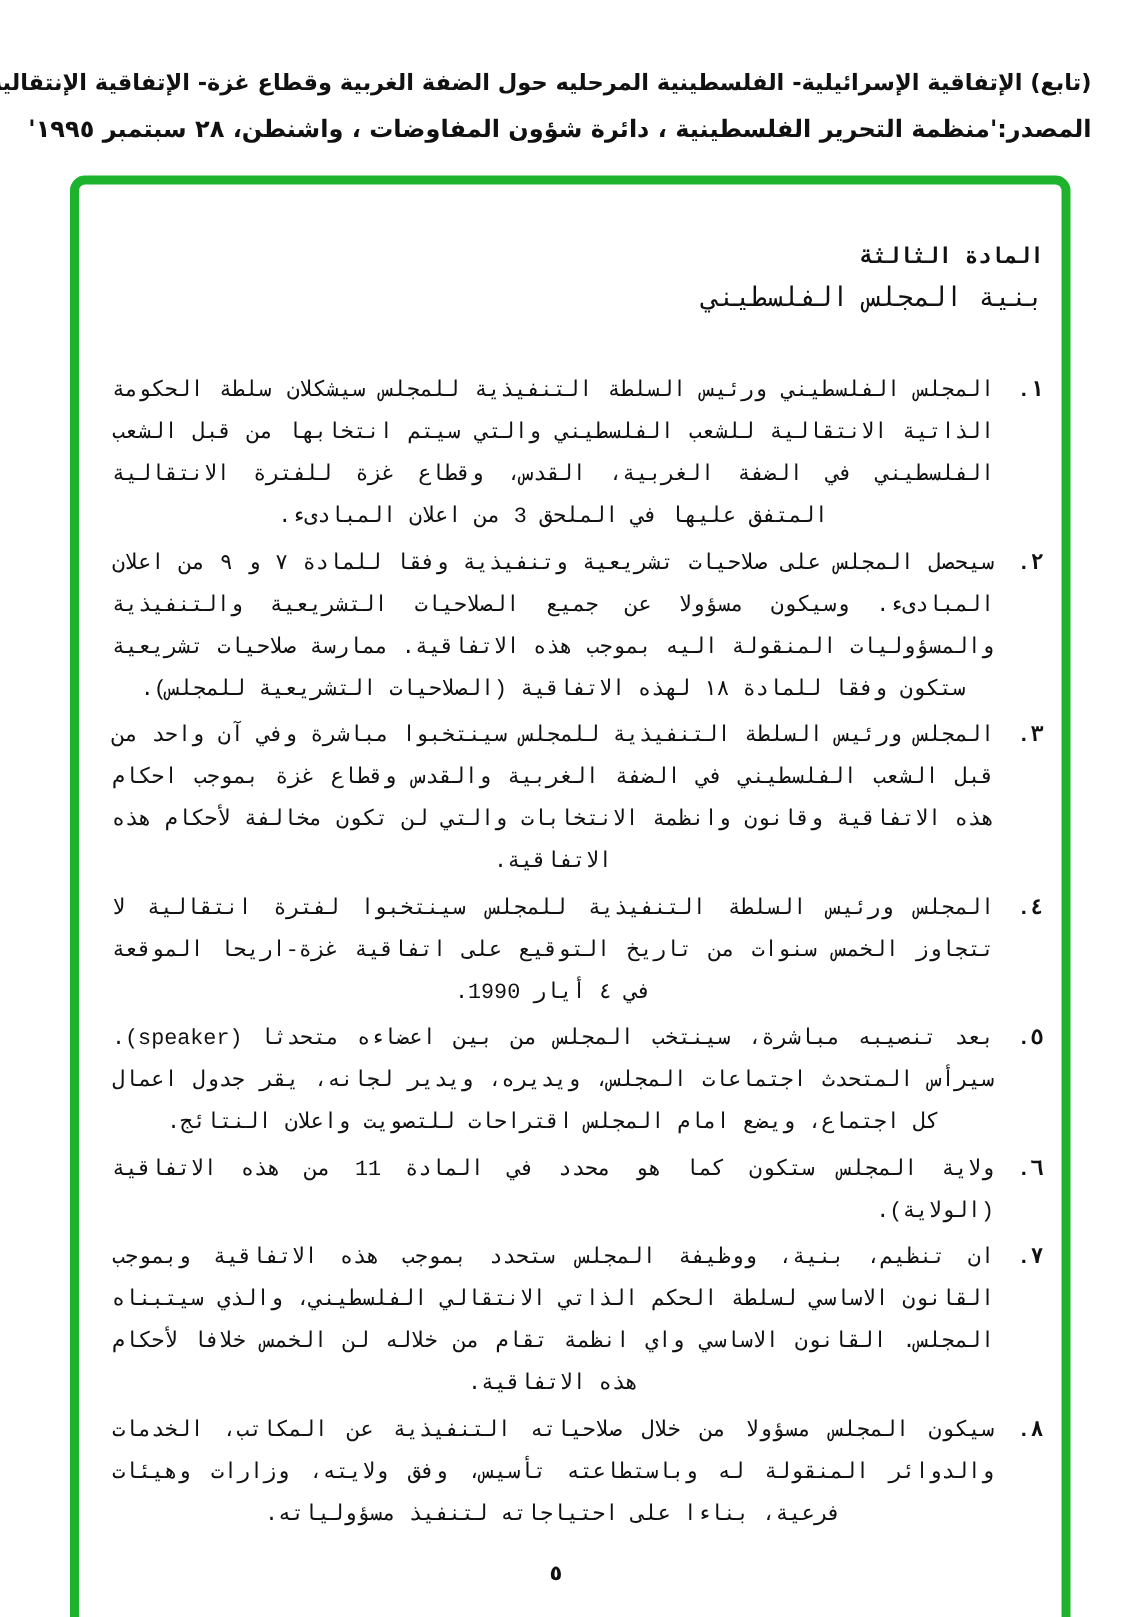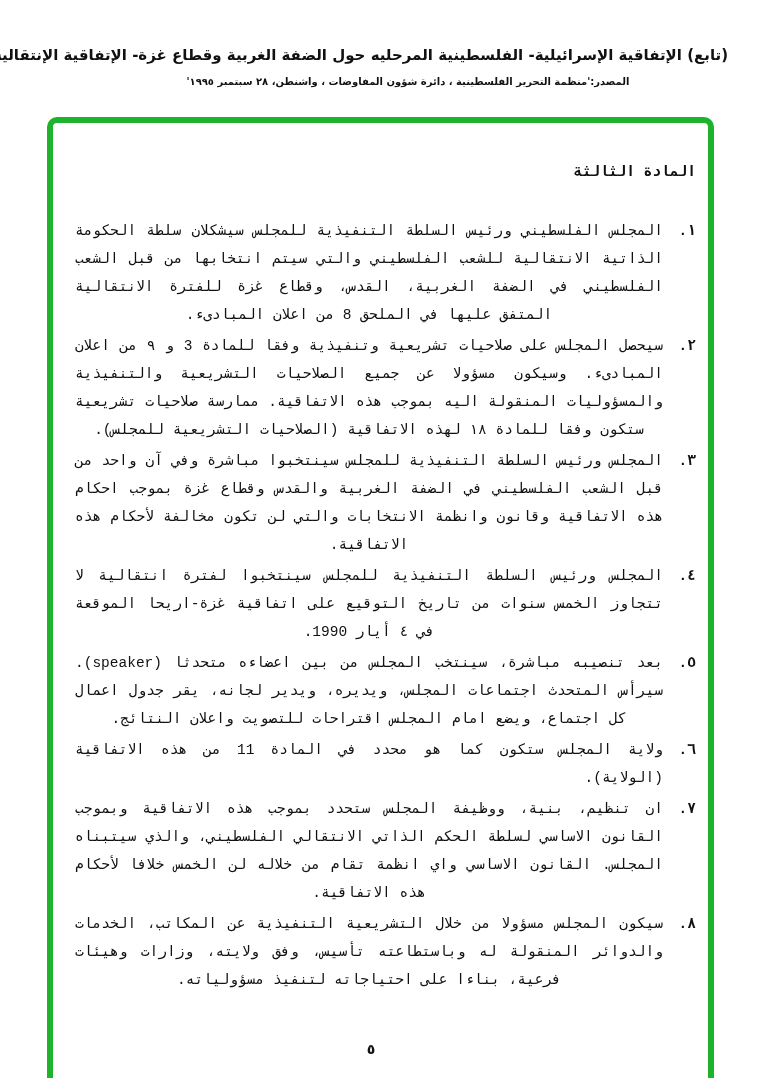--- a/index.html
+++ b/index.html
@@ -25,21 +25,21 @@
     right: 30px;
     text-align: center;
   }
   .doc-header .title-line {
     font-size: 15px;
     font-weight: 700;
     line-height: 22px;
     white-space: nowrap;
   }
   .doc-header .source-line {
-    font-size: 10px;
+    font-size: 16px;
     font-weight: 700;
     margin-top: 10px;
     white-space: nowrap;
   }
   
   .frame {
     position: absolute;
     left: 47px;
     top: 117px;
     width: 667px;
@@ -107,31 +107,32 @@
 
   <header class="doc-header">
     <div class="title-line">(تابع) الإتفاقية الإسرائيلية- الفلسطينية المرحليه حول الضفة الغربية وقطاع غزة- الإتفاقية الإنتقالية</div>
     <div class="source-line">المصدر:'منظمة التحرير الفلسطينية ، دائرة شؤون المفاوضات ، واشنطن، ٢٨ سبتمبر ١٩٩٥'</div>
   </header>
 
   <section class="frame">
 
     <div class="article-title">المادة الثالثة</div>
 
+    <div class="article-subtitle">بنية المجلس الفلسطيني</div>
 
     <div class="items">
 
       <div class="item">
         <span class="num">١.</span>
-        <p class="txt">المجلس الفلسطيني ورئيس السلطة التنفيذية للمجلس سيشكلان سلطة الحكومة الذاتية الانتقالية للشعب الفلسطيني والتي سيتم انتخابها من قبل الشعب الفلسطيني في الضفة الغربية، القدس، وقطاع غزة للفترة الانتقالية المتفق عليها في الملحق 8 من اعلان المبادىء.</p>
+        <p class="txt">المجلس الفلسطيني ورئيس السلطة التنفيذية للمجلس سيشكلان سلطة الحكومة الذاتية الانتقالية للشعب الفلسطيني والتي سيتم انتخابها من قبل الشعب الفلسطيني في الضفة الغربية، القدس، وقطاع غزة للفترة الانتقالية المتفق عليها في الملحق 3 من اعلان المبادىء.</p>
       </div>
 
       <div class="item">
         <span class="num">٢.</span>
-        <p class="txt">سيحصل المجلس على صلاحيات تشريعية وتنفيذية وفقا للمادة 3 و ٩ من اعلان المبادىء. وسيكون مسؤولا عن جميع الصلاحيات التشريعية والتنفيذية والمسؤوليات المنقولة اليه بموجب هذه الاتفاقية. ممارسة صلاحيات تشريعية ستكون وفقا للمادة ١٨ لهذه الاتفاقية (الصلاحيات التشريعية للمجلس).</p>
+        <p class="txt">سيحصل المجلس على صلاحيات تشريعية وتنفيذية وفقا للمادة ٧ و ٩ من اعلان المبادىء. وسيكون مسؤولا عن جميع الصلاحيات التشريعية والتنفيذية والمسؤوليات المنقولة اليه بموجب هذه الاتفاقية. ممارسة صلاحيات تشريعية ستكون وفقا للمادة ١٨ لهذه الاتفاقية (الصلاحيات التشريعية للمجلس).</p>
       </div>
 
       <div class="item">
         <span class="num">٣.</span>
         <p class="txt">المجلس ورئيس السلطة التنفيذية للمجلس سينتخبوا مباشرة وفي آن واحد من قبل الشعب الفلسطيني في الضفة الغربية والقدس وقطاع غزة بموجب احكام هذه الاتفاقية وقانون وانظمة الانتخابات والتي لن تكون مخالفة لأحكام هذه الاتفاقية.</p>
       </div>
 
       <div class="item">
         <span class="num">٤.</span>
         <p class="txt">المجلس ورئيس السلطة التنفيذية للمجلس سينتخبوا لفترة انتقالية لا تتجاوز الخمس سنوات من تاريخ التوقيع على اتفاقية غزة-اريحا الموقعة في ٤ أيار 1990.</p>
@@ -147,21 +148,21 @@
         <p class="txt single">ولاية المجلس ستكون كما هو محدد في المادة 11 من هذه الاتفاقية (الولاية).</p>
       </div>
 
       <div class="item">
         <span class="num">٧.</span>
         <p class="txt">ان تنظيم، بنية، ووظيفة المجلس ستحدد بموجب هذه الاتفاقية وبموجب القانون الاساسي لسلطة الحكم الذاتي الانتقالي الفلسطيني، والذي سيتبناه المجلس. القانون الاساسي واي انظمة تقام من خلاله لن الخمس خلافا لأحكام هذه الاتفاقية.</p>
       </div>
 
       <div class="item">
         <span class="num">٨.</span>
-        <p class="txt">سيكون المجلس مسؤولا من خلال التشريعية التنفيذية عن المكاتب، الخدمات والدوائر المنقولة له وباستطاعته تأسيس، وفق ولايته، وزارات وهيئات فرعية، بناءا على احتياجاته لتنفيذ مسؤولياته.</p>
+        <p class="txt">سيكون المجلس مسؤولا من خلال صلاحياته التنفيذية عن المكاتب، الخدمات والدوائر المنقولة له وباستطاعته تأسيس، وفق ولايته، وزارات وهيئات فرعية، بناءا على احتياجاته لتنفيذ مسؤولياته.</p>
       </div>
 
     </div>
   </section>
 
   <div class="page-number">٥</div>
 
 </div>
 
 </body></html>

